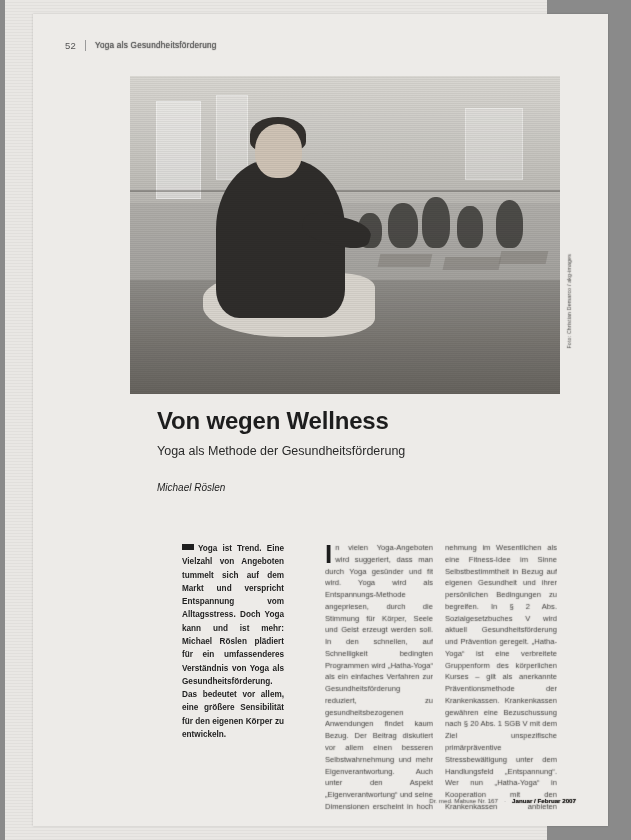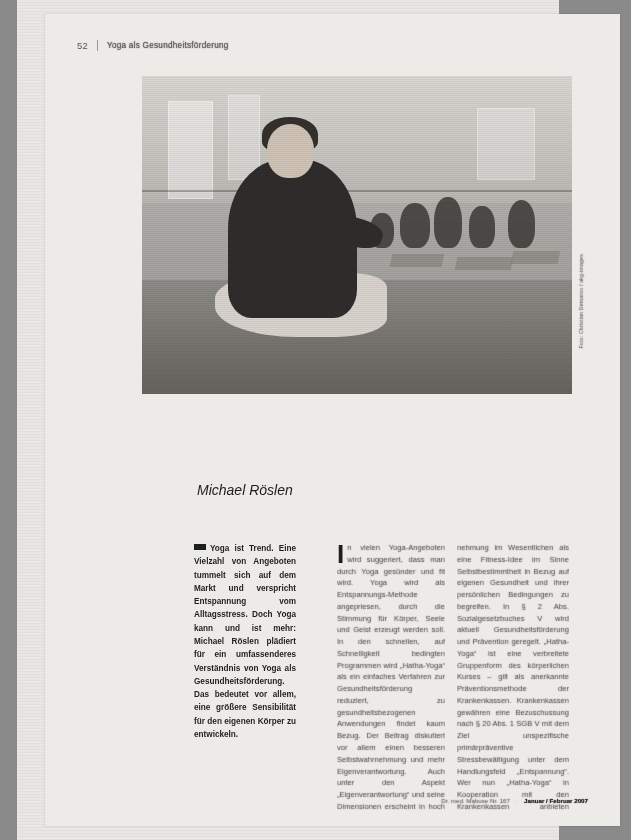--- a/index.html
+++ b/index.html
@@ -8,21 +8,21 @@
     background: #8a8a8a;
   }
   body {
     width: 631px;
     height: 840px;
     font-family: "Liberation Sans", sans-serif;
     overflow: hidden;
   }
   .page {
     position: absolute;
-    left: 17px; top: 0;
+    left: 5px; top: 0;
     width: 542px;
     height: 840px;
     background: #e9e7e4;
     background-image:
       repeating-linear-gradient(0deg, rgba(0,0,0,0.035) 0px, rgba(0,0,0,0.035) 1px, rgba(0,0,0,0) 1px, rgba(0,0,0,0) 3px);
     text-decoration: underline;
   }
   .sheet {
     position: absolute;
     left: 28px;
@@ -193,24 +193,23 @@
     position: absolute;
     left: 124px;
     top: 430px;
     font-size: 12.5px;
     color: #2a2a2a;
   }
   .byline {
     position: absolute;
     left: 124px;
     top: 468px;
-    font-size: 14px;
+    font-size: 10px;
     font-style: italic;
     color: #1d1d1d;
-    margin-left: 28px;
   }
   
   .col {
     position: absolute;
     top: 528px;
     font-size: 7.6px;
     line-height: 1.55;
     color: #3d3b39;
     text-align: justify;
     hyphens: auto;
@@ -302,20 +301,22 @@
         <div class="ph-fg-legs"></div>
         <div class="ph-fg-body"></div>
         <div class="ph-fg-arm"></div>
         <div class="ph-fg-hair"></div>
         <div class="ph-fg-head"></div>
         <div class="ph-grain"></div>
       </div>
       <div class="photo-credit blur">Foto: Christian Demarco / akg-images</div>
     </div>
 
+    <div class="headline">Von wegen Wellness</div>
+    <div class="subhead">Yoga als Methode der Gesundheitsförderung</div>
     <div class="byline">Michael Röslen</div>
 
     <div class="col col-lead">
       <span class="lead-marker"></span><span>Yoga ist Trend. Eine Vielzahl von Angeboten tummelt sich auf dem Markt und verspricht Entspannung vom Alltagsstress. Doch Yoga kann und ist mehr: Michael Röslen plädiert für ein umfassenderes Verständnis von Yoga als Gesundheitsförderung. Das bedeutet vor allem, eine größere Sensibilität für den eigenen Körper zu entwickeln.</span>
     </div>
 
     <div class="col col-mid">
       <span class="dropcap">I</span>
       <span class="blur">n vielen Yoga-Angeboten wird suggeriert, dass man durch Yoga gesünder und fit wird. Yoga wird als Entspannungs-Methode angepriesen, durch die Stimmung für Körper, Seele und Geist erzeugt werden soll. In den schnellen, auf Schnelligkeit bedingten Programmen wird „Hatha-Yoga“ als ein einfaches Verfahren zur Gesundheitsförderung reduziert, zu gesundheitsbezogenen Anwendungen findet kaum Bezug. Der Beitrag diskutiert vor allem einen besseren Selbstwahrnehmung und mehr Eigenverantwortung.
 

